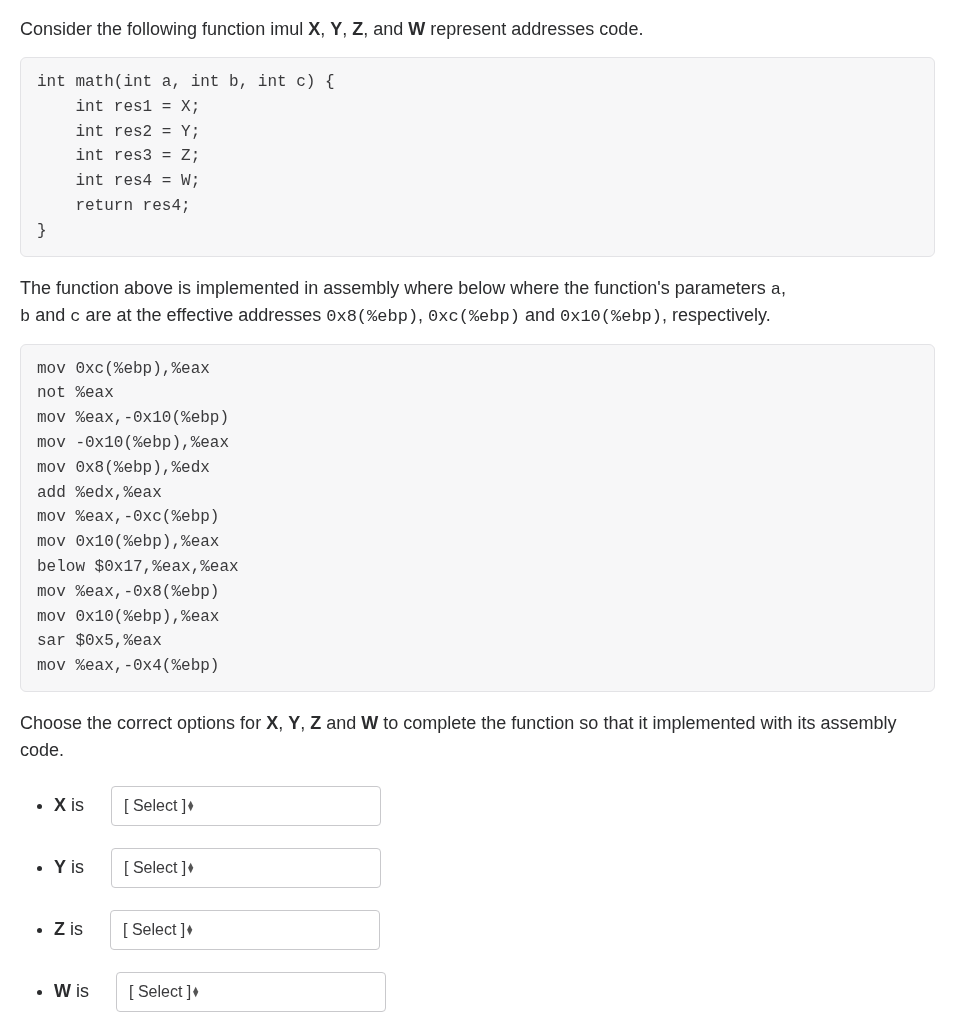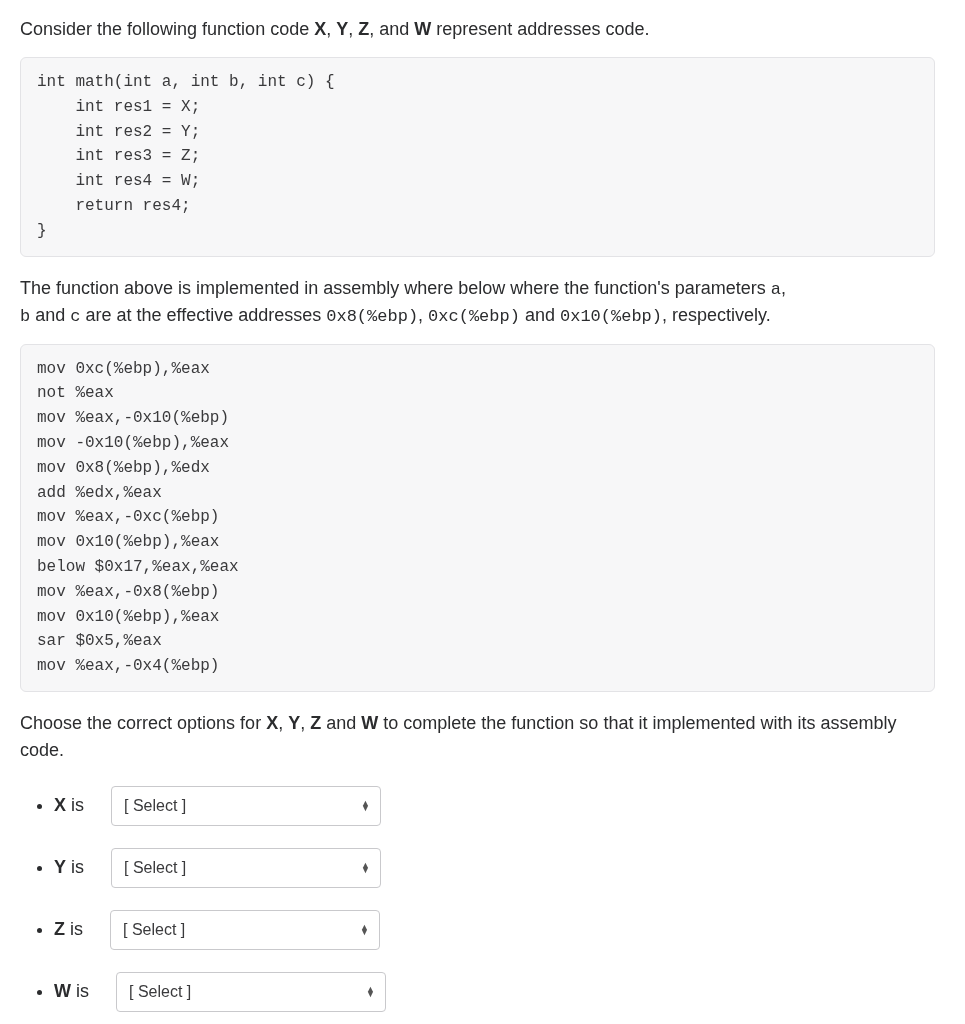--- a/index.html
+++ b/index.html
@@ -43,21 +43,21 @@
   .answer-row {
     display: inline-flex;
     align-items: center;
     gap: 27px;
   }
   .answer-label .bold { font-weight: 700; }
   .select-box {
     position: relative;
     display: inline-flex;
     align-items: center;
-    justify-content: space-between;
+    justify-content: flex-start;
     width: 270px;
     height: 40px;
     border: 1px solid #c9c9cc;
     border-radius: 4px;
     background: #fff;
     padding: 0 10px 0 12px;
     font-size: 16px;
     color: #3a3a3c;
     cursor: pointer;
   }
@@ -68,21 +68,21 @@
     line-height: 0.55;
     color: #555;
     font-size: 9px;
   }
   .stepper span { display:block; }
 </style>
 </head>
 <body>
 
 <p class="prose">
-  <span>Consider the following function code </span><span class="bold">X</span><span>, </span><span class="bold">Y</span><span>, </span><span class="bold">Z</span><span>, and </span><span class="bold">W</span><span> represent addresses code.</span>
+  <span>Consider the following function imul </span><span class="bold">X</span><span>, </span><span class="bold">Y</span><span>, </span><span class="bold">Z</span><span>, and </span><span class="bold">W</span><span> represent addresses code.</span>
 </p>
 
 <div class="code-block">int math(int a, int b, int c) {
     int res1 = X;
     int res2 = Y;
     int res3 = Z;
     int res4 = W;
     return res4;
 }</div>
 

